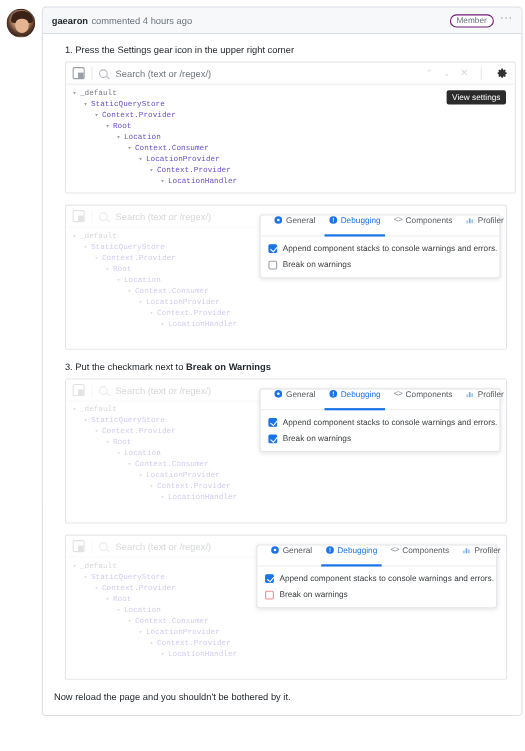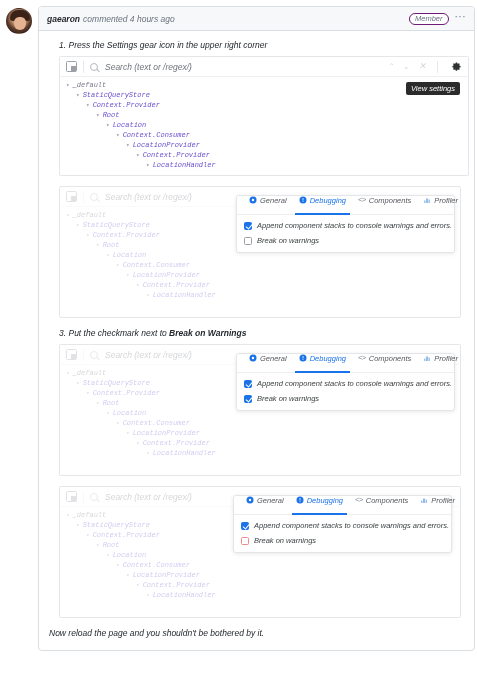--- a/index.html
+++ b/index.html
@@ -3,21 +3,21 @@
 <meta charset="utf-8">
 <style>
   * { box-sizing: border-box; }
   html, body {
     margin: 0; padding: 0;
     width: 477px; height: 683px;
     background: #ffffff;
     font-family: "Liberation Sans", sans-serif;
     overflow: hidden;
   }
-  .page { position: relative; width: 477px; height: 683px; background:#fff;font-style:italic; }
+  .page { position: relative; width: 477px; height: 683px; background:#fff; }
 
   
   .avatar {
     position: absolute; left: 6px; top: 8px;
     width: 26px; height: 26px; border-radius: 50%;
     background: radial-gradient(circle at 50% 38%, #d8a98a 0%, #c08f6d 38%, #5a3a2a 62%, #241613 100%);
     border: 1px solid rgba(0,0,0,.18);
     overflow: hidden;
   }
   .avatar .hair {

